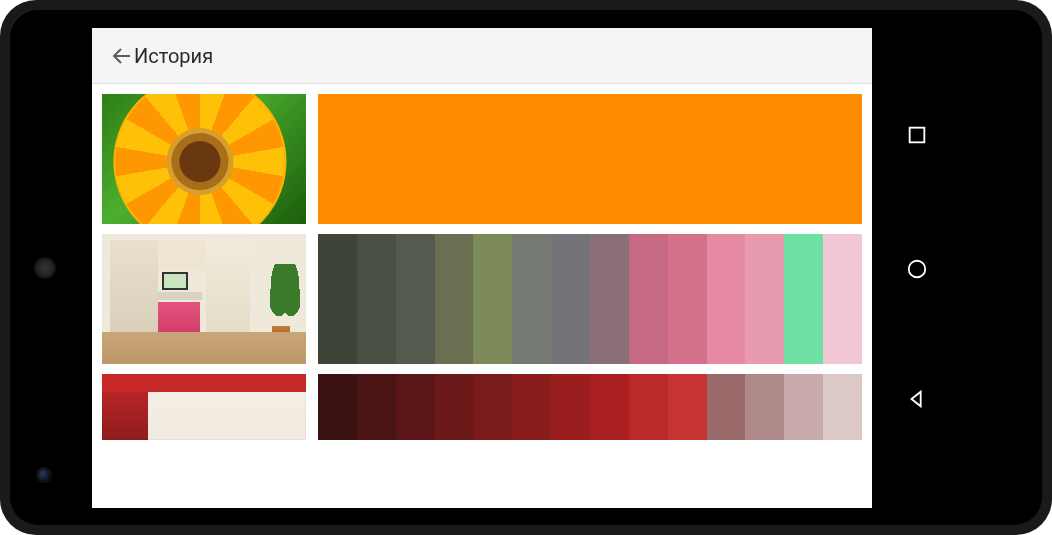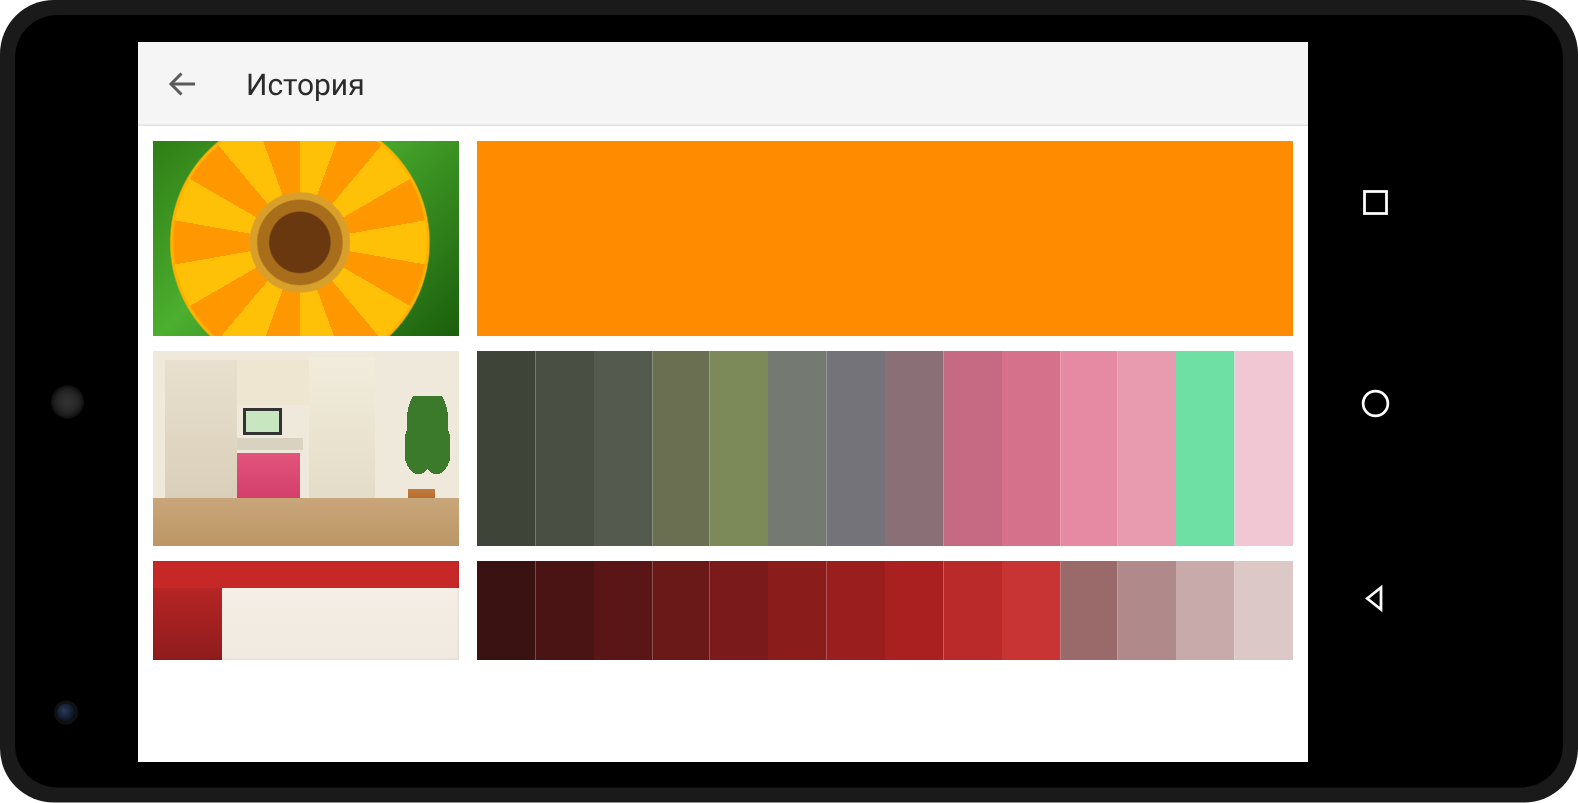--- a/index.html
+++ b/index.html
@@ -37,21 +37,21 @@
     width: 22px; height: 22px; color: #fff;
   }
   .nav-recent { top: 96px; }
   .nav-home   { top: 230px; }
   .nav-back   { top: 360px; }
   .nav-icon svg { width: 22px; height: 22px; stroke: #fff; fill: none; stroke-width: 2; }
 
   
   .app-bar {
     height: 56px; background: #f5f5f5; border-bottom: 1px solid #e2e2e2;
-    display: flex; align-items: center; padding: 0 12px 0 18px; gap: 30px;
+    display: flex; align-items: center; padding: 0 12px 0 18px; 
   }
   .back-arrow { width: 24px; height: 24px; color: #4a4a4a; cursor: pointer; }
   .back-arrow svg { width: 24px; height: 24px; stroke: #5a5a5a; fill: none; stroke-width: 2; }
   .app-title { font-size: 20px; color: #2b2b2b; font-weight: 400; }
 
   .content { padding: 0; height: 424px; overflow: hidden; background: #fff; }
 
   .history-row {
     display: flex; gap: 12px; padding: 10px 10px 0 10px;
   }

